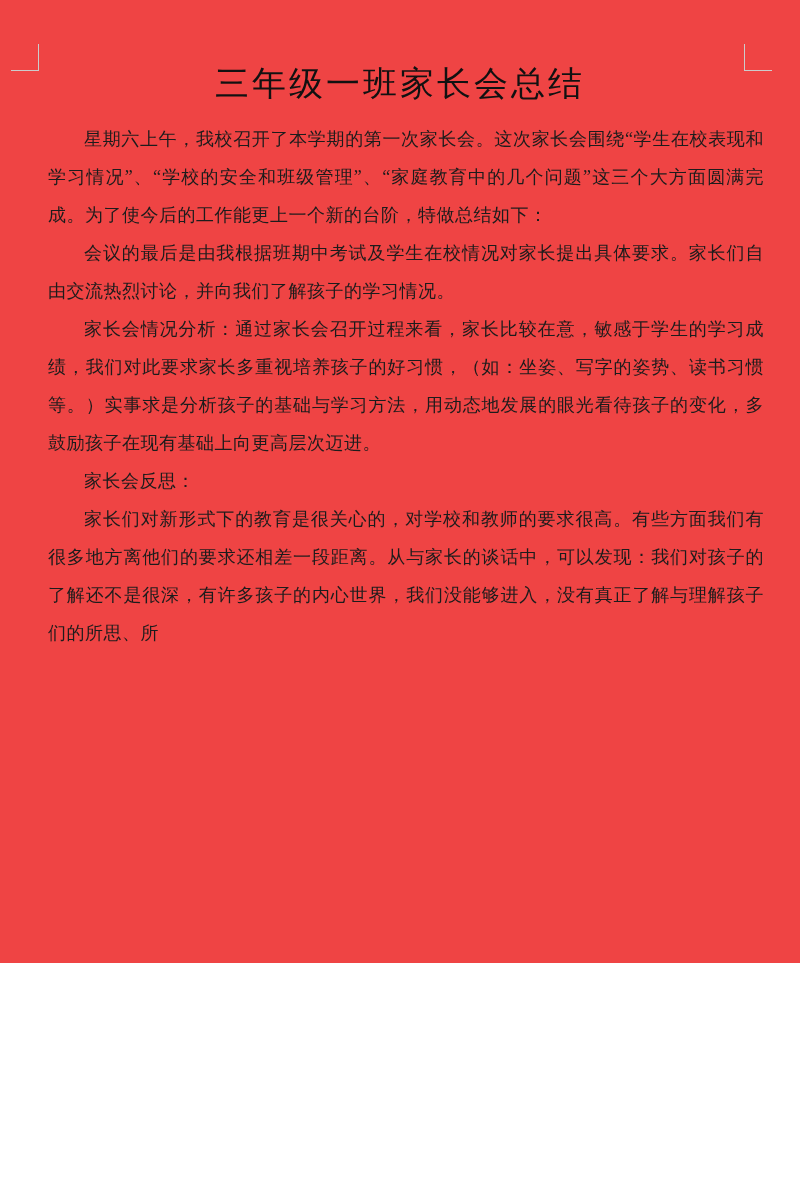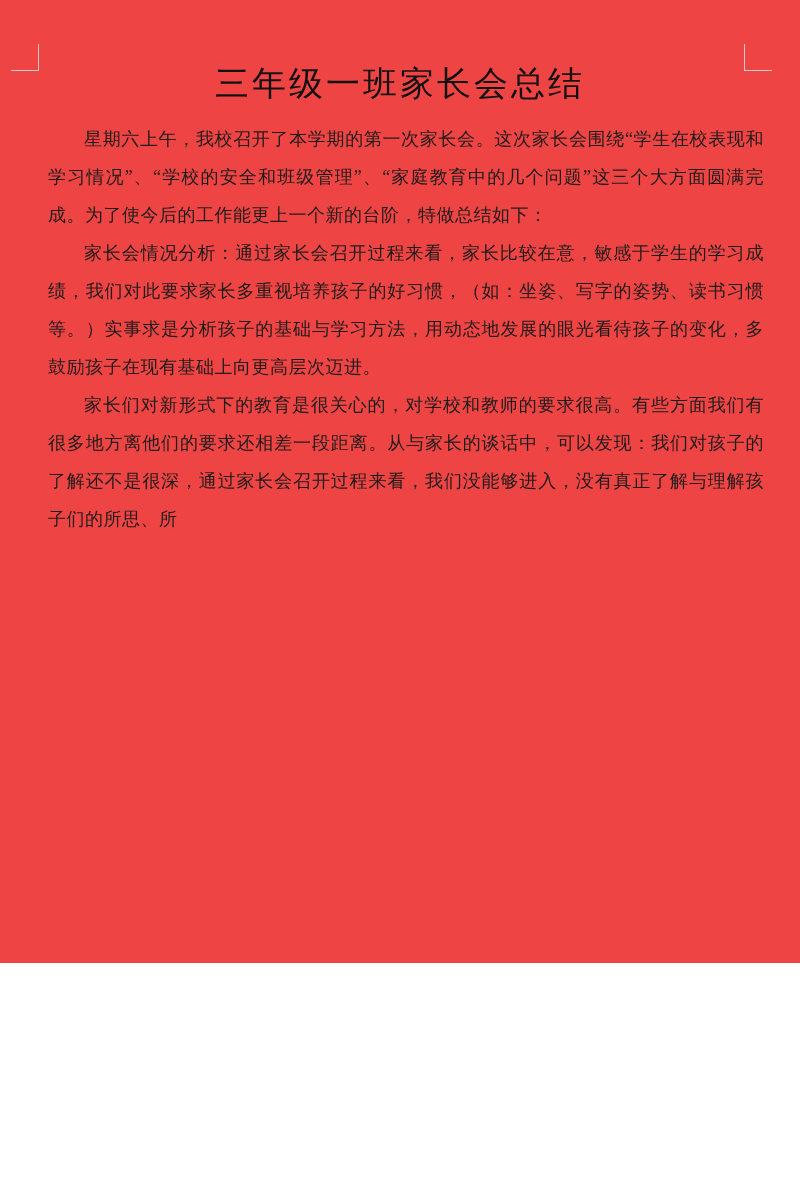--- a/index.html
+++ b/index.html
@@ -93,22 +93,24 @@
 
   <div class="corner tl"></div>
   <div class="corner tr"></div>
   <div class="corner bl"></div>
   <div class="corner br"></div>
 
   <h1 class="doc-title">三年级一班家长会总结</h1>
 
   <div class="doc-body">
     <p>星期六上午，我校召开了本学期的第一次家长会。这次家长会围绕“学生在校表现和学习情况”、“学校的安全和班级管理”、“家庭教育中的几个问题”这三个大方面圆满完成。为了使今后的工作能更上一个新的台阶，特做总结如下：</p>
+    <p>会议的最后是由我根据班期中考试及学生在校情况对家长提出具体要求。家长们自由交流热烈讨论，并向我们了解孩子的学习情况。</p>
     <p>家长会情况分析：通过家长会召开过程来看，家长比较在意，敏感于学生的学习成绩，我们对此要求家长多重视培养孩子的好习惯，（如：坐姿、写字的姿势、读书习惯等。）实事求是分析孩子的基础与学习方法，用动态地发展的眼光看待孩子的变化，多鼓励孩子在现有基础上向更高层次迈进。</p>
-    <p>家长们对新形式下的教育是很关心的，对学校和教师的要求很高。有些方面我们有很多地方离他们的要求还相差一段距离。从与家长的谈话中，可以发现：我们对孩子的了解还不是很深，通过家长会召开过程来看，我们没能够进入，没有真正了解与理解孩子们的所思、所</p>
+    <p>家长会反思：</p>
+    <p>家长们对新形式下的教育是很关心的，对学校和教师的要求很高。有些方面我们有很多地方离他们的要求还相差一段距离。从与家长的谈话中，可以发现：我们对孩子的了解还不是很深，有许多孩子的内心世界，我们没能够进入，没有真正了解与理解孩子们的所思、所</p>
   </div>
 
   <div class="stamp">
     <div class="stamp-frame"></div>
     <div class="stamp-blob blob-t1"></div>
     <div class="stamp-blob blob-t2"></div>
     <div class="stamp-notch notch-1"></div>
     <div class="stamp-notch notch-2"></div>
     <div class="stamp-blob blob-b1"></div>
     <div class="stamp-blob blob-b2"></div>

